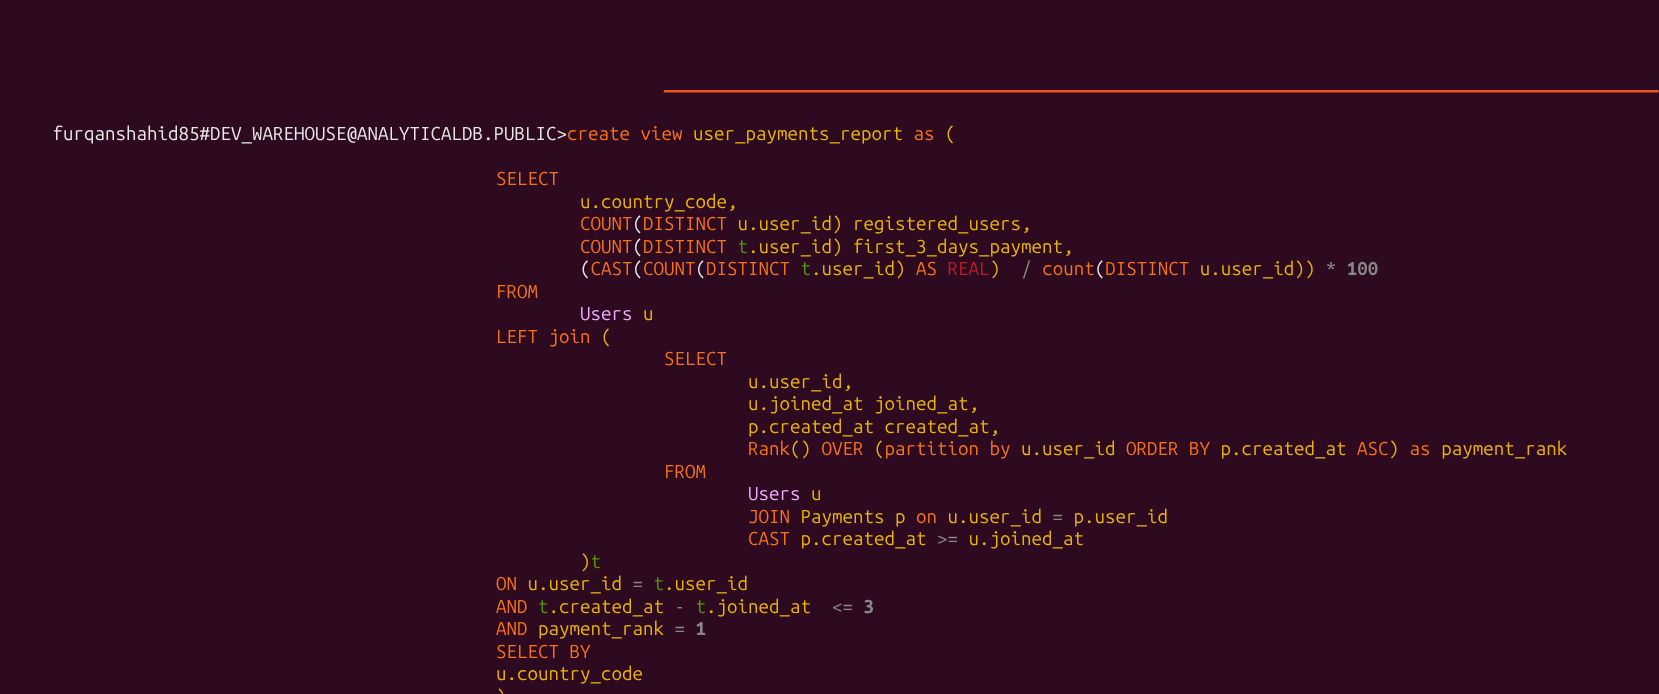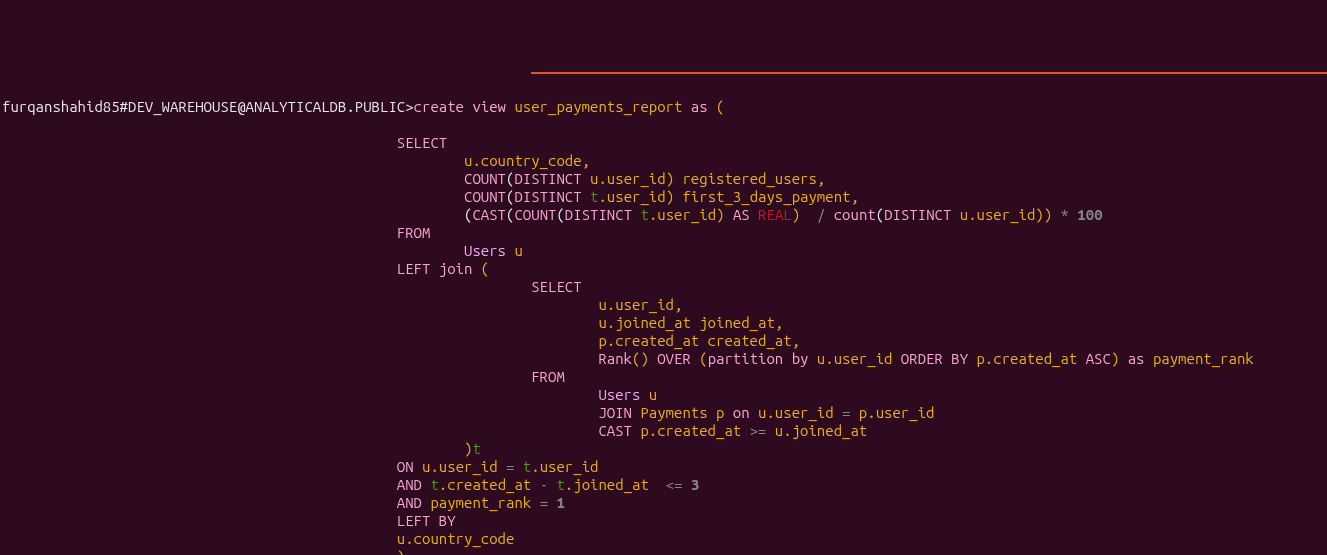--- a/index.html
+++ b/index.html
@@ -17,22 +17,22 @@
   }
   .topbar {
     height: 2px;
     background: #e95420;
     width: 60%;
     margin-left: 40%;
   }
   .term {
     padding: 6px 2px 2px 2px;
   }
-  .prompt { color: #e8e8e8; }
-  .kw { color: #f9a8d4; }
+  .prompt { color: #e8e8e8; margin-left: 40px; }
+  .kw { color: #f97316; }
   .literal { color: #c01c28; }
   .tbl { color: #f0abfc; }
   .t-alias { color: #4e9a06; }
   .ident { color: #eab308; }
   .num { color: #888888; font-weight: bold; }
   .op { color: #888888; }
 </style>
 </head>
 <body>
 
@@ -55,21 +55,21 @@
                                                                        <span class="ident">p.created_at created_at,</span>
                                                                        <span class="kw">Rank</span><span class="ident">() </span><span class="kw">OVER</span><span class="ident"> (</span><span class="kw">partition by</span><span class="ident"> u.user_id </span><span class="kw">ORDER BY</span><span class="ident"> p.created_at </span><span class="kw">ASC</span><span class="ident">) </span><span class="kw">as</span><span class="ident"> payment_rank</span>
                                                                <span class="kw">FROM</span>
                                                                        <span class="tbl">Users</span><span class="ident"> u</span>
                                                                        <span class="kw">JOIN</span><span class="ident"> Payments p </span><span class="kw">on</span><span class="ident"> u.user_id </span><span class="op">=</span><span class="ident"> p.user_id</span>
                                                                        <span class="kw">CAST</span><span class="ident"> p.created_at </span><span class="op">&gt;=</span><span class="ident"> u.joined_at</span>
                                                        <span class="ident">)</span><span class="t-alias">t</span>
                                                <span class="kw">ON</span><span class="ident"> u.user_id </span><span class="op">=</span><span class="t-alias"> t</span><span class="ident">.user_id</span>
                                                <span class="kw">AND</span><span class="t-alias"> t</span><span class="ident">.created_at </span><span class="op">-</span><span class="t-alias"> t</span><span class="ident">.joined_at  </span><span class="op">&lt;=</span><span class="num"> 3</span>
                                                <span class="kw">AND</span><span class="ident"> payment_rank </span><span class="op">=</span><span class="num"> 1</span>
-                                               <span class="kw">LEFT BY</span>
+                                               <span class="kw">SELECT BY</span>
                                                <span class="ident">u.country_code</span>
                                                <span class="ident">)</span>
                                                
 
 
 </div>
 
 
 
 

